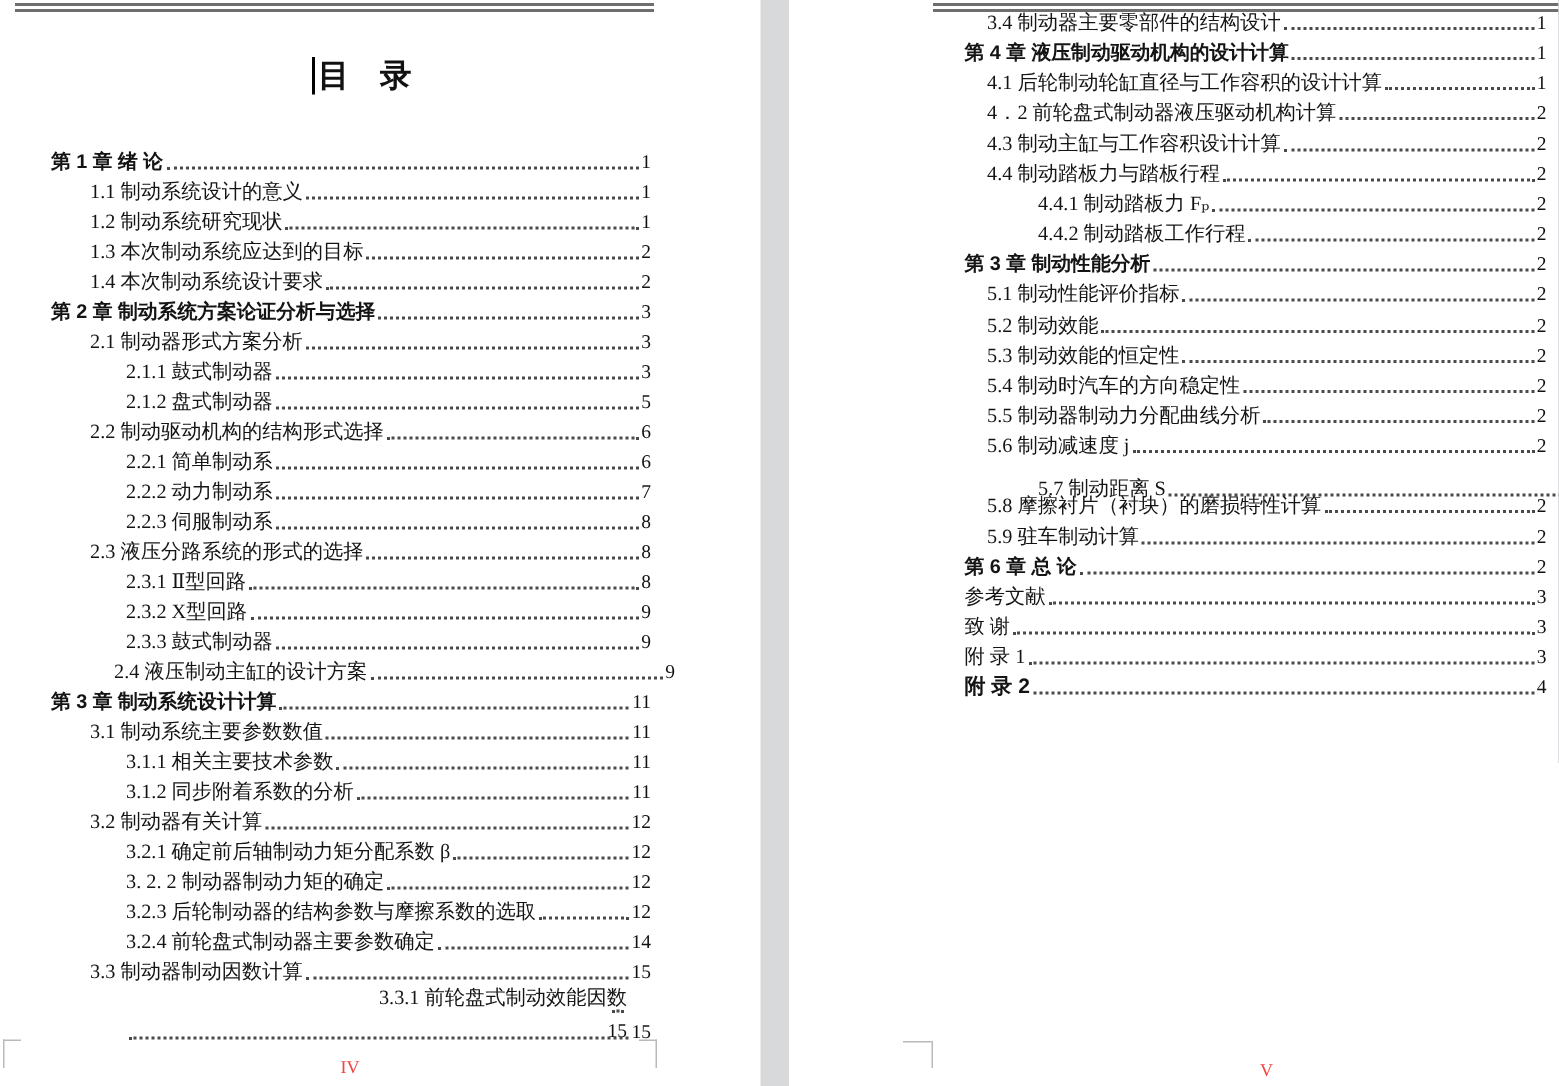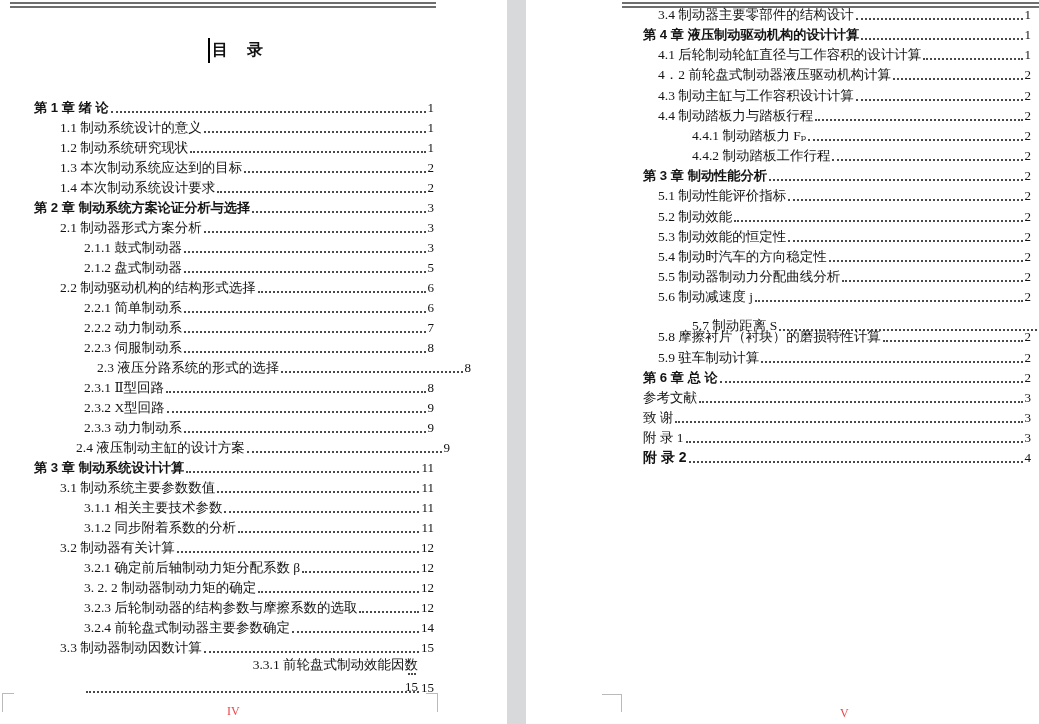--- a/index.html
+++ b/index.html
@@ -30,21 +30,21 @@
 
   .toc-title-wrap{
     position:absolute;left:208px;top:37px;
     display:flex;align-items:center;height:26px;
   }
   .caret{
     width:2px;height:25px;background:#000;margin-right:2px;
   }
   .toc-title{
     margin:0;
-    font-size:16px;font-weight:700;color:#111;
+    font-size:21px;font-weight:700;color:#111;
     font-family:"Liberation Serif","DejaVu Serif",serif;
     white-space:pre;
     word-spacing:13px;
     letter-spacing:1px;
   }
 
   .toc-row{
     position:absolute;
     height:20px;
     display:flex;align-items:flex-end;
@@ -109,24 +109,24 @@
         <div class="toc-row" style="top: 156px; left: 60px; width: 374px;"><span class="lbl">1.3 本次制动系统应达到的目标</span><span class="leader"></span><span class="pg">2</span></div>
         <div class="toc-row" style="top: 176px; left: 60px; width: 374px;"><span class="lbl">1.4 本次制动系统设计要求</span><span class="leader"></span><span class="pg">2</span></div>
         <div class="toc-row b1" style="top: 196px; left: 34px; width: 400px;"><span class="lbl">第 2 章 制动系统方案论证分析与选择</span><span class="leader"></span><span class="pg">3</span></div>
         <div class="toc-row" style="top: 216px; left: 60px; width: 374px;"><span class="lbl">2.1 制动器形式方案分析</span><span class="leader"></span><span class="pg">3</span></div>
         <div class="toc-row" style="top: 236px; left: 84px; width: 350px;"><span class="lbl">2.1.1 鼓式制动器</span><span class="leader"></span><span class="pg">3</span></div>
         <div class="toc-row" style="top: 256px; left: 84px; width: 350px;"><span class="lbl">2.1.2 盘式制动器</span><span class="leader"></span><span class="pg">5</span></div>
         <div class="toc-row" style="top: 276px; left: 60px; width: 374px;"><span class="lbl">2.2 制动驱动机构的结构形式选择</span><span class="leader"></span><span class="pg">6</span></div>
         <div class="toc-row" style="top: 296px; left: 84px; width: 350px;"><span class="lbl">2.2.1 简单制动系</span><span class="leader"></span><span class="pg">6</span></div>
         <div class="toc-row" style="top: 316px; left: 84px; width: 350px;"><span class="lbl">2.2.2 动力制动系</span><span class="leader"></span><span class="pg">7</span></div>
         <div class="toc-row" style="top: 336px; left: 84px; width: 350px;"><span class="lbl">2.2.3 伺服制动系</span><span class="leader"></span><span class="pg">8</span></div>
-        <div class="toc-row" style="top: 356px; left: 60px; width: 374px; margin-left: 37px;"><span class="lbl">2.3 液压分路系统的形式的选择</span><span class="leader"></span><span class="pg">8</span></div>
+        <div class="toc-row" style="top: 356px; left: 60px; width: 374px;"><span class="lbl">2.3 液压分路系统的形式的选择</span><span class="leader"></span><span class="pg">8</span></div>
         <div class="toc-row" style="top: 376px; left: 84px; width: 350px;"><span class="lbl">2.3.1 Ⅱ型回路</span><span class="leader"></span><span class="pg">8</span></div>
         <div class="toc-row" style="top: 396px; left: 84px; width: 350px;"><span class="lbl">2.3.2 X型回路</span><span class="leader"></span><span class="pg">9</span></div>
-        <div class="toc-row" style="top: 416px; left: 84px; width: 350px;"><span class="lbl">2.3.3 动力制动系</span><span class="leader"></span><span class="pg">9</span></div>
+        <div class="toc-row" style="top: 416px; left: 84px; width: 350px;"><span class="lbl">2.3.3 鼓式制动器</span><span class="leader"></span><span class="pg">9</span></div>
         <div class="toc-row" style="top: 436px; left: 60px; width: 374px; margin-left: 16px;"><span class="lbl">2.4 液压制动主缸的设计方案</span><span class="leader"></span><span class="pg">9</span></div>
         <div class="toc-row b1" style="top: 456px; left: 34px; width: 400px;"><span class="lbl">第 3 章 制动系统设计计算</span><span class="leader"></span><span class="pg">11</span></div>
         <div class="toc-row" style="top: 476px; left: 60px; width: 374px;"><span class="lbl">3.1 制动系统主要参数数值</span><span class="leader"></span><span class="pg">11</span></div>
         <div class="toc-row" style="top: 496px; left: 84px; width: 350px;"><span class="lbl">3.1.1 相关主要技术参数</span><span class="leader"></span><span class="pg">11</span></div>
         <div class="toc-row" style="top: 516px; left: 84px; width: 350px;"><span class="lbl">3.1.2 同步附着系数的分析</span><span class="leader"></span><span class="pg">11</span></div>
         <div class="toc-row" style="top: 536px; left: 60px; width: 374px;"><span class="lbl">3.2 制动器有关计算</span><span class="leader"></span><span class="pg">12</span></div>
         <div class="toc-row" style="top: 556px; left: 84px; width: 350px;"><span class="lbl">3.2.1 确定前后轴制动力矩分配系数 β</span><span class="leader"></span><span class="pg">12</span></div>
         <div class="toc-row" style="top: 576px; left: 84px; width: 350px;"><span class="lbl">3. 2. 2 制动器制动力矩的确定</span><span class="leader"></span><span class="pg">12</span></div>
         <div class="toc-row" style="top: 596px; left: 84px; width: 350px;"><span class="lbl">3.2.3 后轮制动器的结构参数与摩擦系数的选取</span><span class="leader"></span><span class="pg">12</span></div>
         <div class="toc-row" style="top: 616px; left: 84px; width: 350px;"><span class="lbl">3.2.4 前轮盘式制动器主要参数确定</span><span class="leader"></span><span class="pg">14</span></div>

